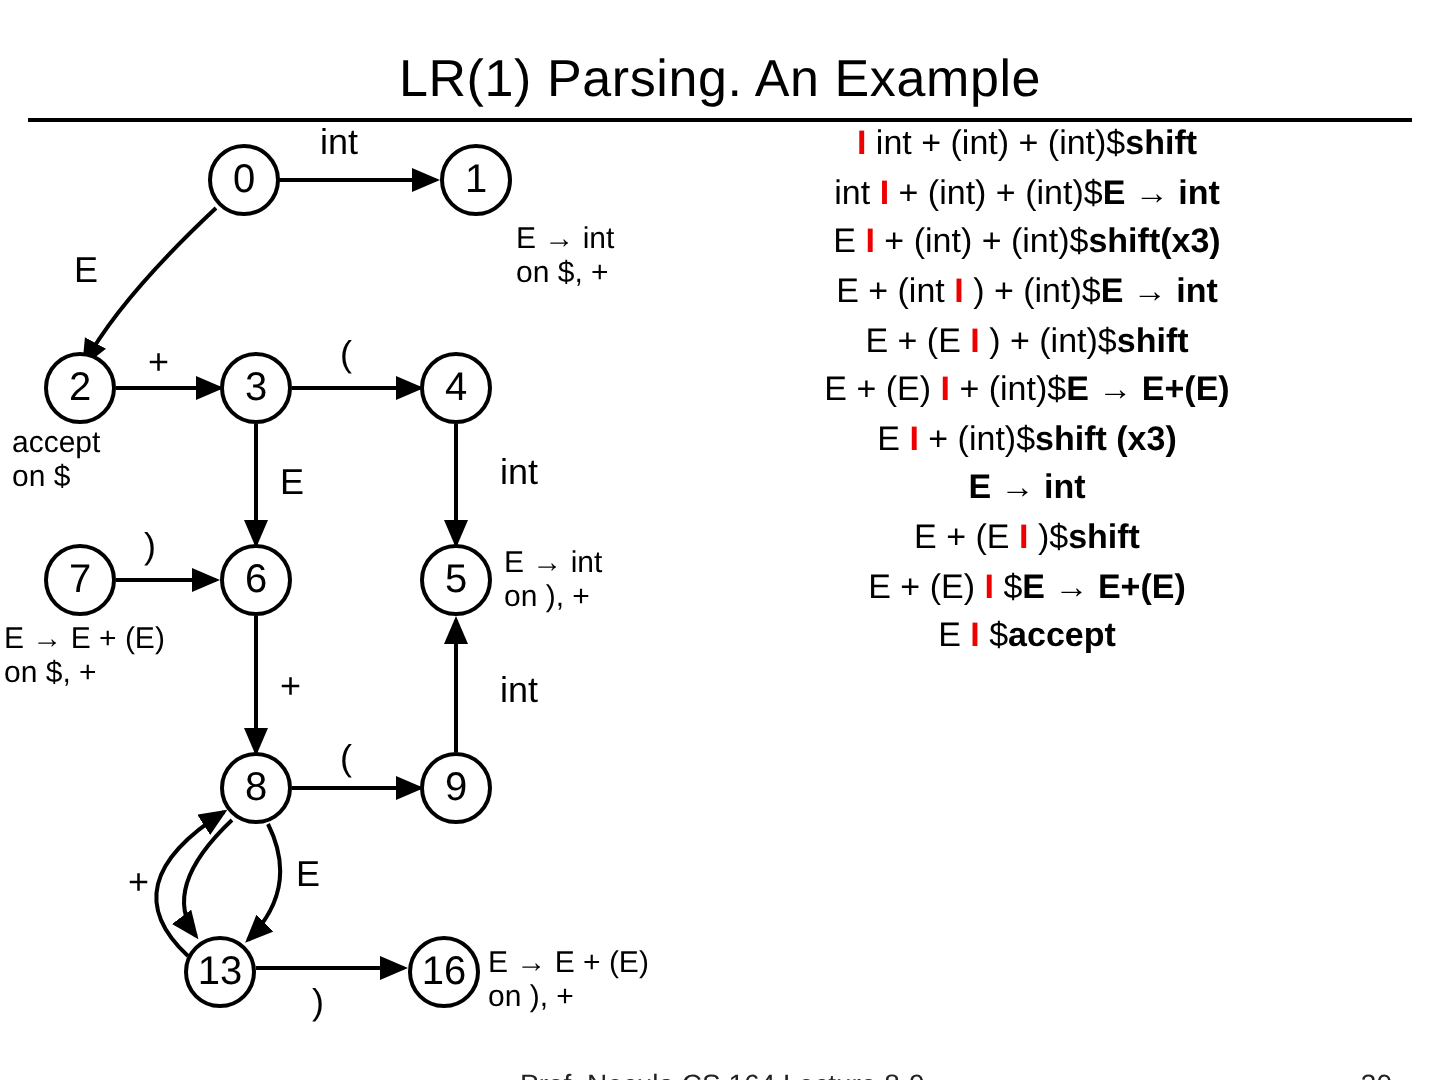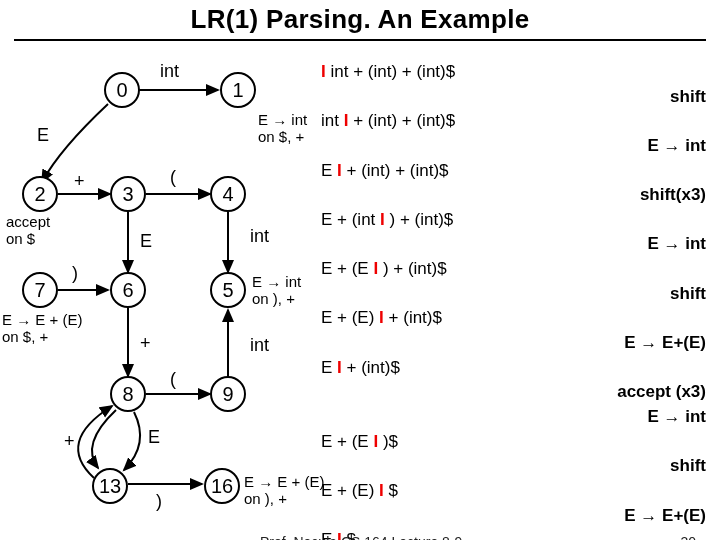--- a/index.html
+++ b/index.html
@@ -6,24 +6,24 @@
   body {
     width: 720px;
     height: 540px;
     font-family: "Comic Sans MS", "Arial", sans-serif;
     font-size: 18px;
     background: #fff;
     position: relative;
     overflow: hidden;
   }
   .title {
-    font-weight: bold;
+    font-weight: normal;
     font-size: 26px;
     text-align: center;
-    padding: 4px 0 4px;
+    padding: 24px 0 4px;
     border-bottom: 2px solid #000;
     margin: 0 14px;
     letter-spacing: 0.3px;
   }
   .diagram {
     position: absolute;
     left: 0;
     top: 54px;
     width: 720px;
     height: 486px;
@@ -63,21 +63,20 @@
     right: 14px;
     top: 60px;
     width: 385px;
     font-size: 17px;
   }
   .trace-row {
     display: flex;
     justify-content: center;
     white-space: nowrap;
     line-height: 1.45;
-    flex-direction: column;
   }
   .cfg { flex: 0 0 auto; }
   .act { flex: 0 0 auto; text-align: right; }
   .footer {
     position: absolute;
     bottom: 6px;
     width: 720px;
     font-size: 14px;
     color: #222;
   }
@@ -181,21 +180,21 @@
   <div class="trace-row">
       <span class="cfg">E + (E <span class="bar">I</span> ) + (int)$</span>
       <span class="act"><span class="arr">shift</span></span>
     </div>
   <div class="trace-row">
       <span class="cfg">E + (E) <span class="bar">I</span> + (int)$</span>
       <span class="act"><span class="arr">E → E+(E)</span></span>
     </div>
   <div class="trace-row">
       <span class="cfg">E <span class="bar">I</span> + (int)$</span>
-      <span class="act"><span class="arr">accept (x3)</span></span>
+      <span class="act"><span class="arr">shift (x3)</span></span>
     </div>
   <div class="trace-row">
       <span class="act"><span class="arr">E → int</span></span>
     </div>
   <div class="trace-row">
       <span class="cfg">E + (E <span class="bar">I</span> )$</span>
       <span class="act"><span class="arr">shift</span></span>
     </div>
   <div class="trace-row">
       <span class="cfg">E + (E) <span class="bar">I</span> $</span>

